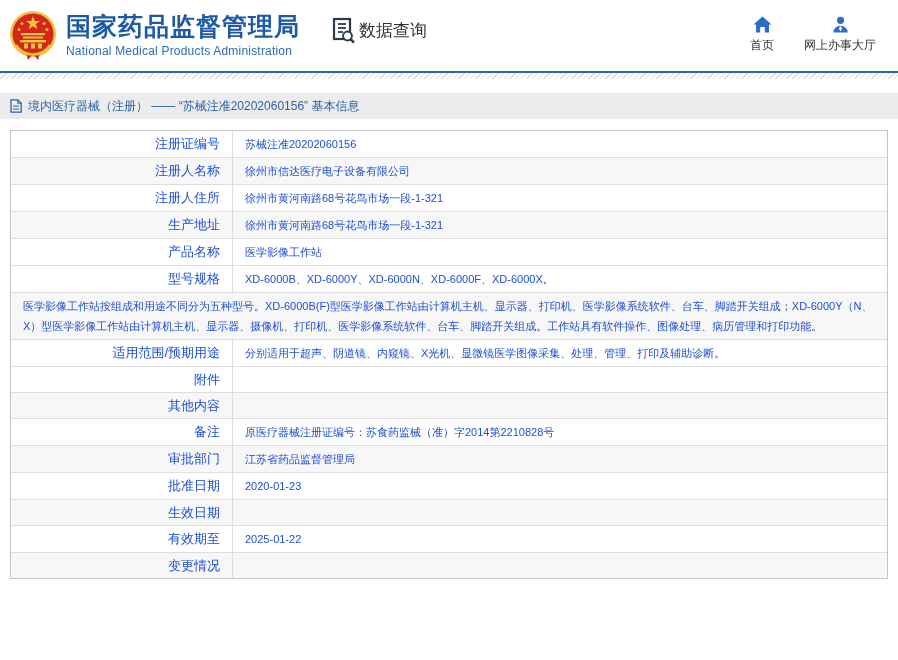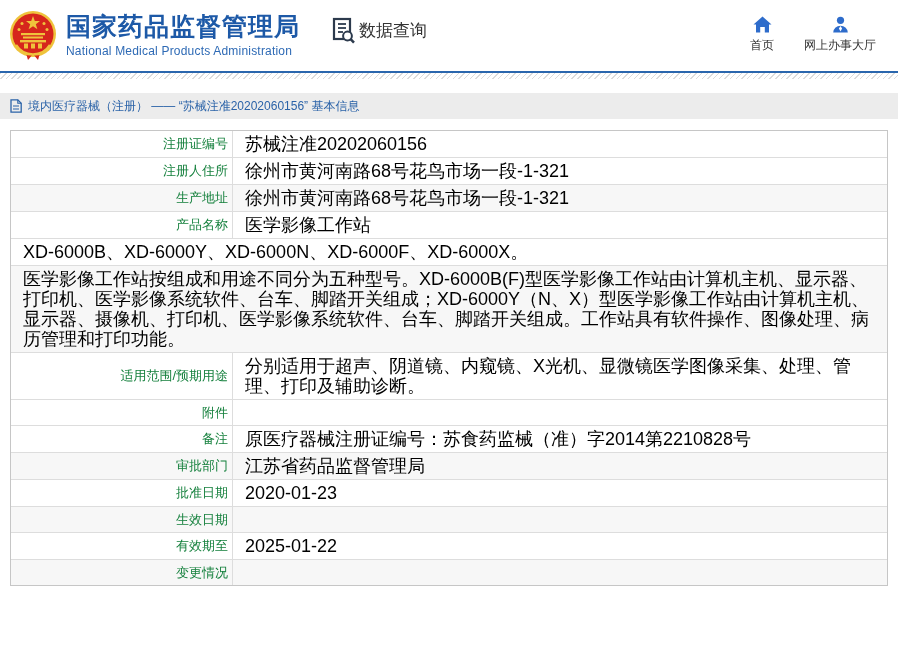--- a/index.html
+++ b/index.html
@@ -41,25 +41,25 @@
   }
   .bc-text { font-size:12px; color:#2b63a8; }
   
   .table-wrap { margin:11px 10px 0 10px; border:1px solid #c6c6c6; background:#fff; }
   .trow { display:flex; align-items:stretch; border-top:1px solid #dddddd; background:#fff; min-height:26px; }
   .trow:first-child { border-top:none; }
   .trow.alt { background:#f7f7f7; }
   .tlabel {
     flex:0 0 222px; width:222px; border-right:1px solid #dddddd;
     display:flex; align-items:center; justify-content:flex-end; gap:3px;
-    padding:3px 4px 3px 6px; font-size:13px; color:#15803d; text-align:right;
+    padding:3px 12px 3px 6px; font-size:13px; color:#1d4ed8; text-align:right;
   }
   .tvalue {
     flex:1 1 auto; display:flex; align-items:center;
-    padding:3px 14px 3px 12px; font-size:18px; color:#000000; line-height:20px;
+    padding:3px 14px 3px 12px; font-size:11px; color:#1d4ed8; line-height:20px;
     word-break:break-all;
   }
 </style>
 </head>
 <body>
 
 <div class="page">
 
   <header class="header">
     <div class="logo">
@@ -125,44 +125,53 @@
       <line x1="3" y1="10" x2="9" y2="10" stroke="#2b63a8" stroke-width="1"></line>
     </svg>
     <span class="bc-text">境内医疗器械（注册） —— “苏械注准20202060156” 基本信息</span>
   </div>
 
   <div class="table-wrap" id="info-table">
       <div class="trow">
         <div class="tlabel">注册证编号</div>
         <div class="tvalue">苏械注准20202060156</div>
       </div>
+      <div class="trow alt">
+        <div class="tlabel">注册人名称</div>
+        <div class="tvalue">徐州市信达医疗电子设备有限公司</div>
+      </div>
       <div class="trow">
         <div class="tlabel">注册人住所</div>
         <div class="tvalue">徐州市黄河南路68号花鸟市场一段-1-321</div>
       </div>
       <div class="trow alt">
         <div class="tlabel">生产地址</div>
         <div class="tvalue">徐州市黄河南路68号花鸟市场一段-1-321</div>
       </div>
       <div class="trow">
         <div class="tlabel">产品名称</div>
         <div class="tvalue">医学影像工作站</div>
       </div>
       <div class="trow">
+        <div class="tlabel">型号规格</div>
         <div class="tvalue">XD-6000B、XD-6000Y、XD-6000N、XD-6000F、XD-6000X。</div>
       </div>
       <div class="trow alt">
         <div class="tvalue">医学影像工作站按组成和用途不同分为五种型号。XD-6000B(F)型医学影像工作站由计算机主机、显示器、打印机、医学影像系统软件、台车、脚踏开关组成；XD-6000Y（N、X）型医学影像工作站由计算机主机、显示器、摄像机、打印机、医学影像系统软件、台车、脚踏开关组成。工作站具有软件操作、图像处理、病历管理和打印功能。</div>
       </div>
       <div class="trow">
         <div class="tlabel">适用范围/预期用途</div>
         <div class="tvalue">分别适用于超声、阴道镜、内窥镜、X光机、显微镜医学图像采集、处理、管理、打印及辅助诊断。</div>
       </div>
       <div class="trow">
         <div class="tlabel">附件</div>
+        <div class="tvalue"></div>
+      </div>
+      <div class="trow alt">
+        <div class="tlabel">其他内容</div>
         <div class="tvalue"></div>
       </div>
       <div class="trow">
         <div class="tlabel">备注</div>
         <div class="tvalue">原医疗器械注册证编号：苏食药监械（准）字2014第2210828号</div>
       </div>
       <div class="trow alt">
         <div class="tlabel">审批部门</div>
         <div class="tvalue">江苏省药品监督管理局</div>
       </div>

